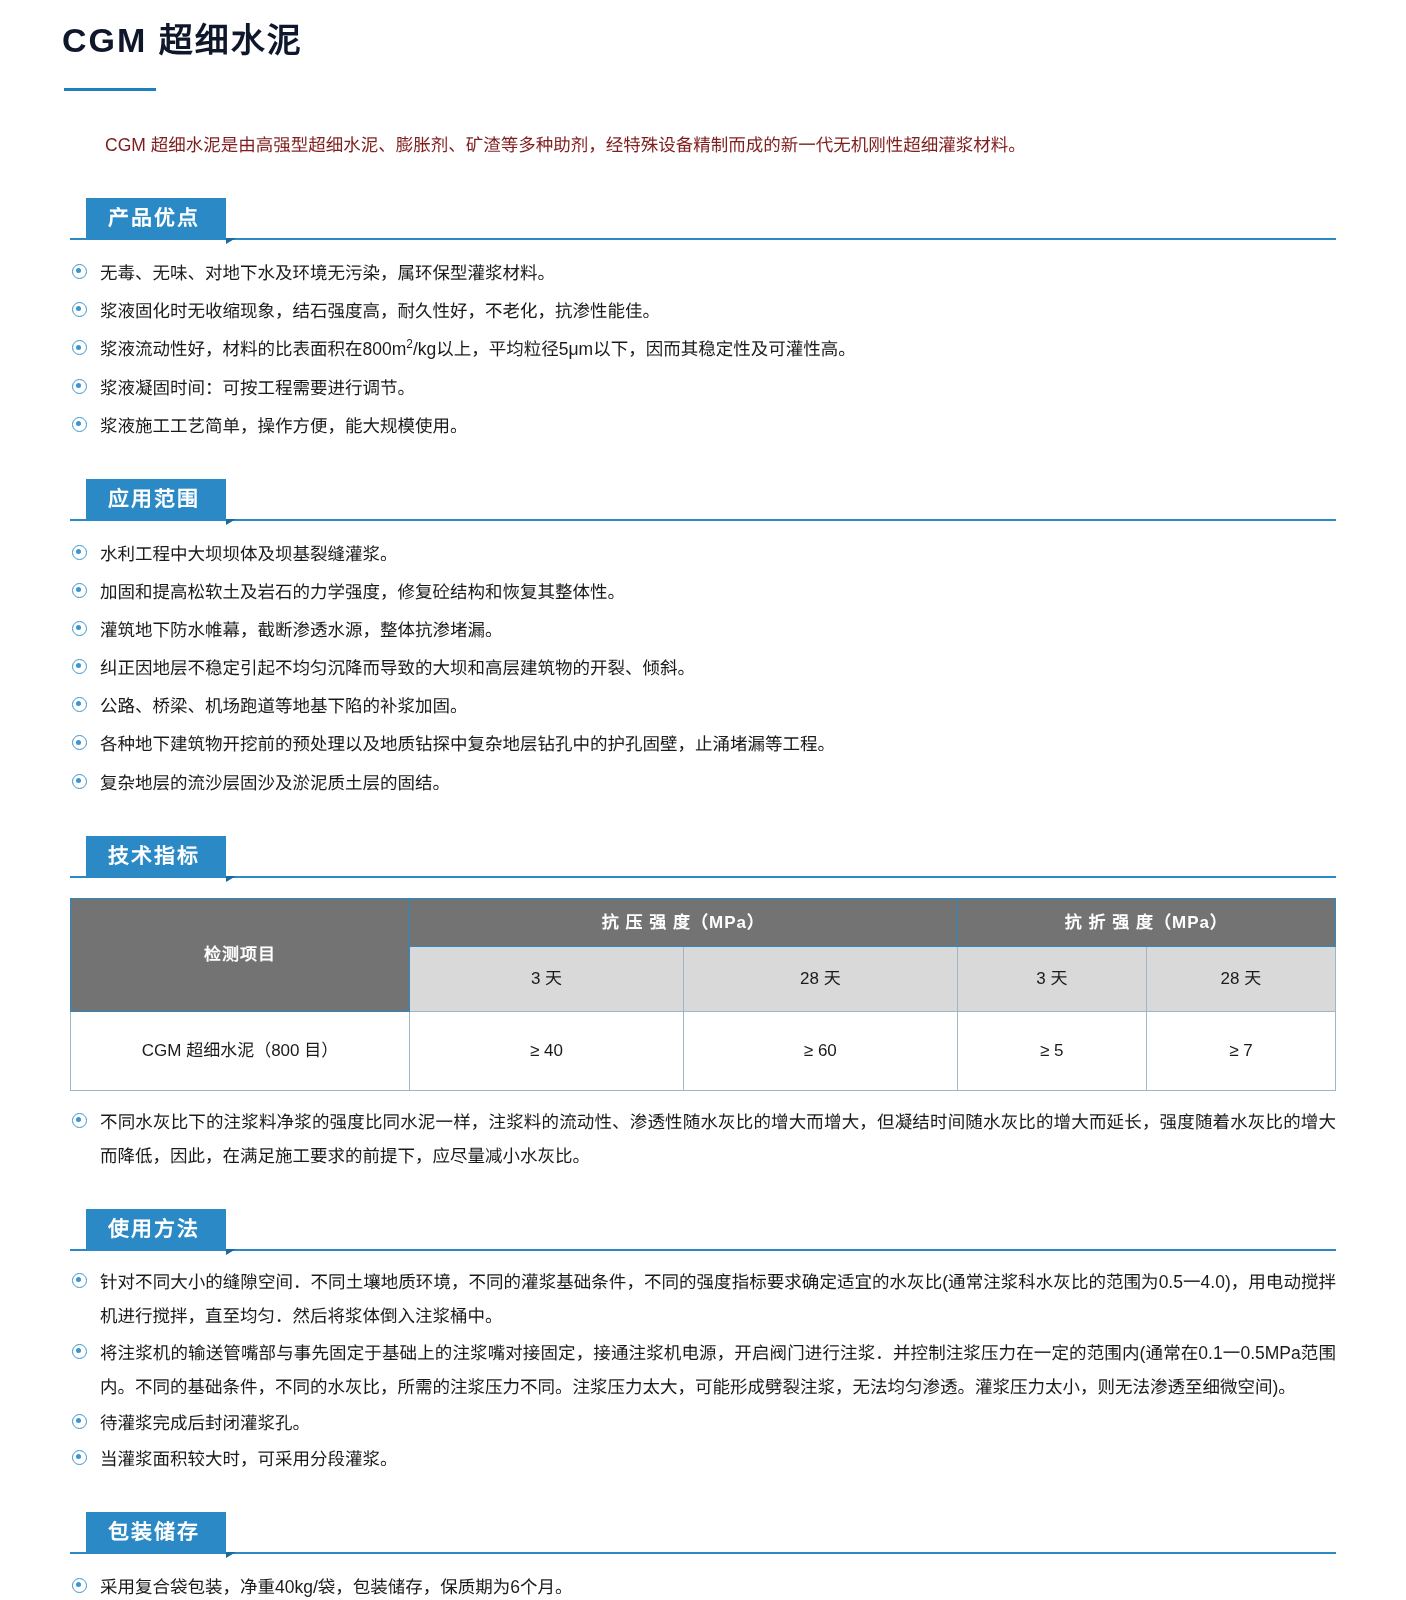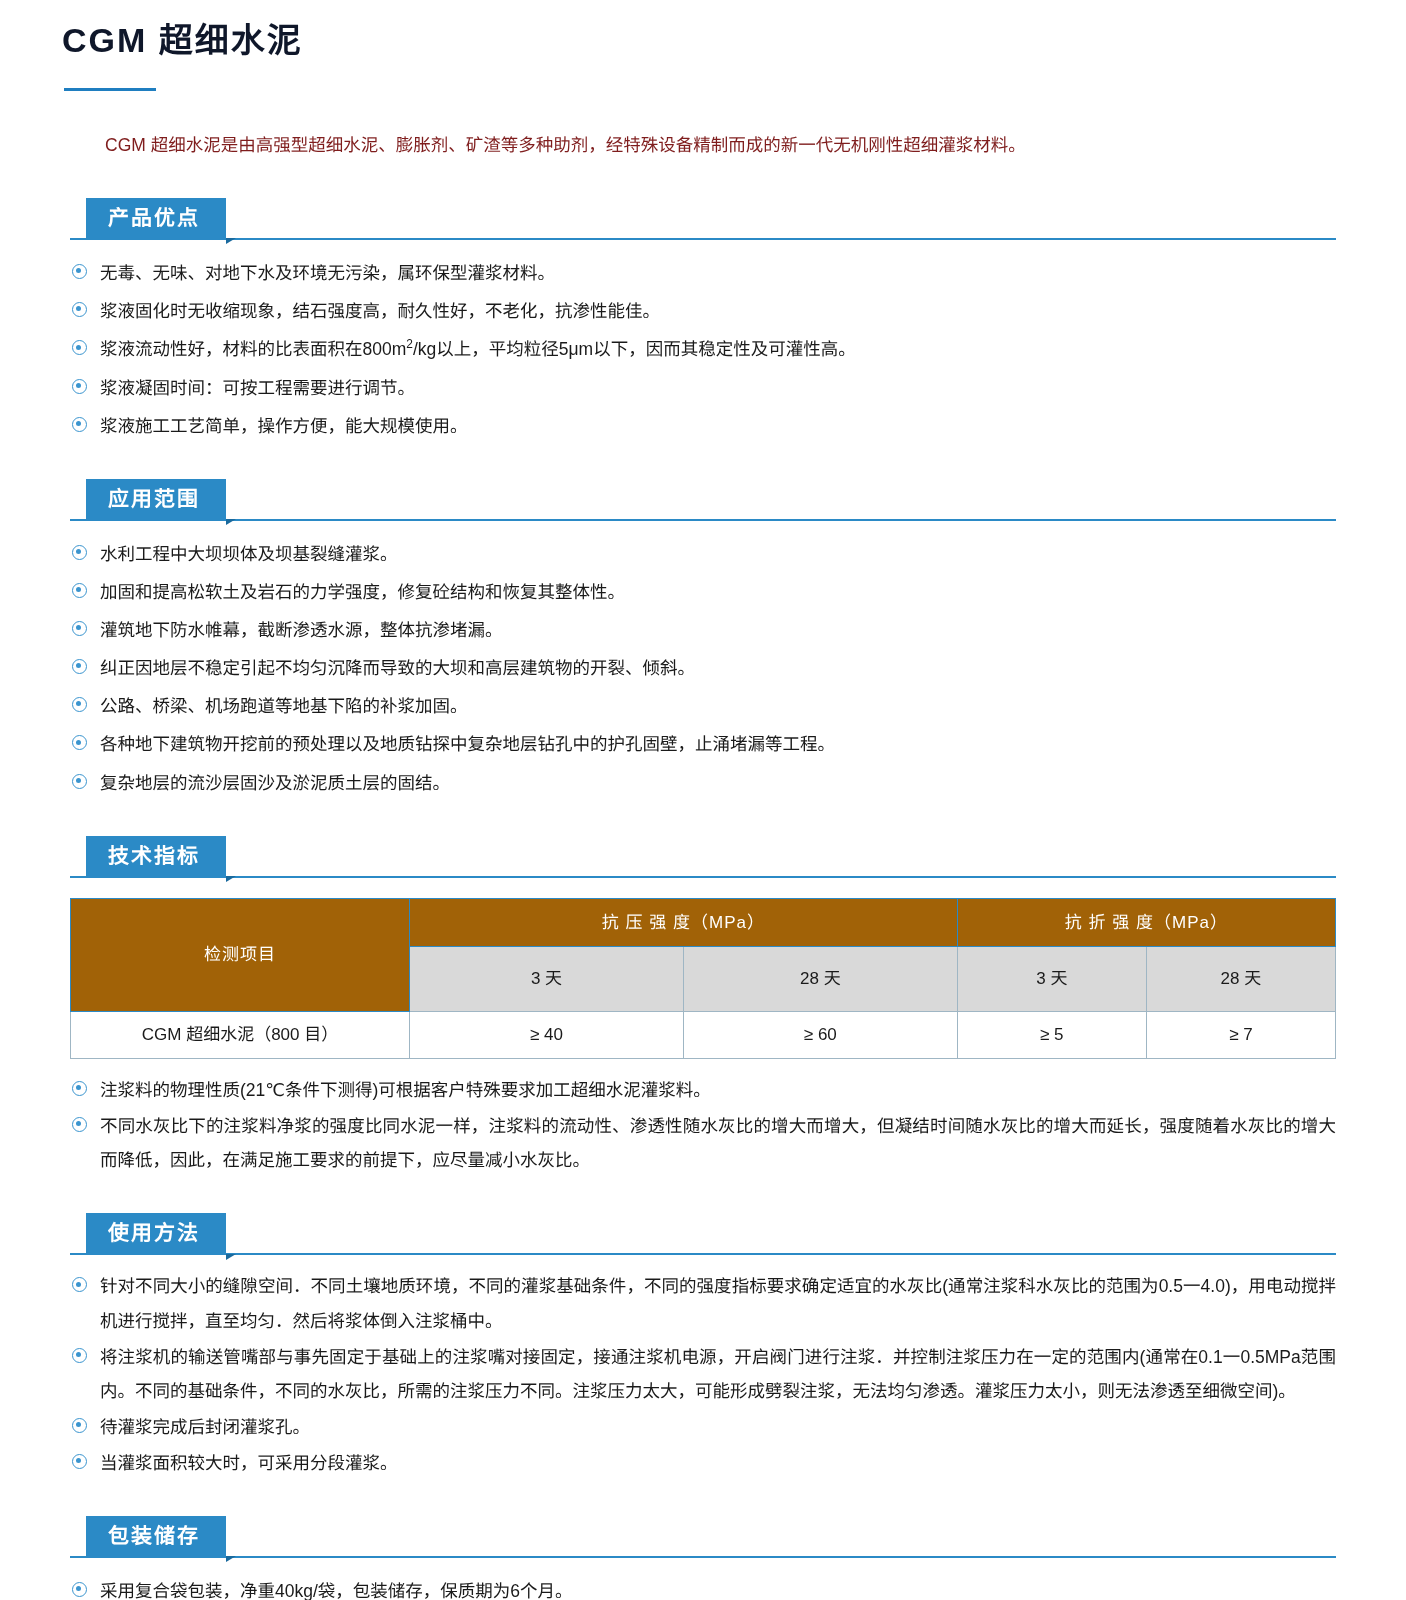--- a/index.html
+++ b/index.html
@@ -134,36 +134,36 @@
     border-collapse: collapse;
     font-size: 17px;
   }
   table.spec th, table.spec td {
     border: 1px solid #9fb6c4;
     text-align: center;
     padding: 10px 6px;
     line-height: 1.4;
   }
   table.spec thead th {
-    background: #a16207;
+    background: #737373;
     color: #ffffff;
-    font-weight: normal;
+    font-weight: bold;
     letter-spacing: 1px;
     border-color: #2b8ac6;
     padding: 12px 6px;
   }
   table.spec tr.sub td {
     background: #d9d9d9;
     color: #1a1a1a;
     font-weight: normal;
     padding: 20px 6px;
   }
   table.spec tbody td {
     background: #ffffff;
-    padding: 11px 6px;
+    padding: 27px 6px;
   }
   .col-item { width: 26%; }
   .col-q { width: 14.5%; }
   .col-q-wide { width: 21%; }
 
   
   .notes {
     list-style: none;
     margin: 14px 70px 0 70px;
     padding: 0;
@@ -312,24 +312,20 @@
             <td>≥ 40</td>
             <td>≥ 60</td>
             <td>≥ 5</td>
             <td>≥ 7</td>
           </tr>
         </tbody>
       </table>
     </div>
 
     <ul class="notes">
-      <li>
-        <span class="bullet-icon"></span>
-        <span class="text">注浆料的物理性质(21℃条件下测得)可根据客户特殊要求加工超细水泥灌浆料。</span>
-      </li>
       <li class="hang">
         <span class="bullet-icon"></span>
         <span class="text">不同水灰比下的注浆料净浆的强度比同水泥一样，注浆料的流动性、渗透性随水灰比的增大而增大，但凝结时间随水灰比的增大而延长，强度随着水灰比的增大而降低，因此，在满足施工要求的前提下，应尽量减小水灰比。</span>
       </li>
     </ul>
   </div>
 
   <div class="section">
     <div class="section-head">
       <span class="tag">使用方法</span>

